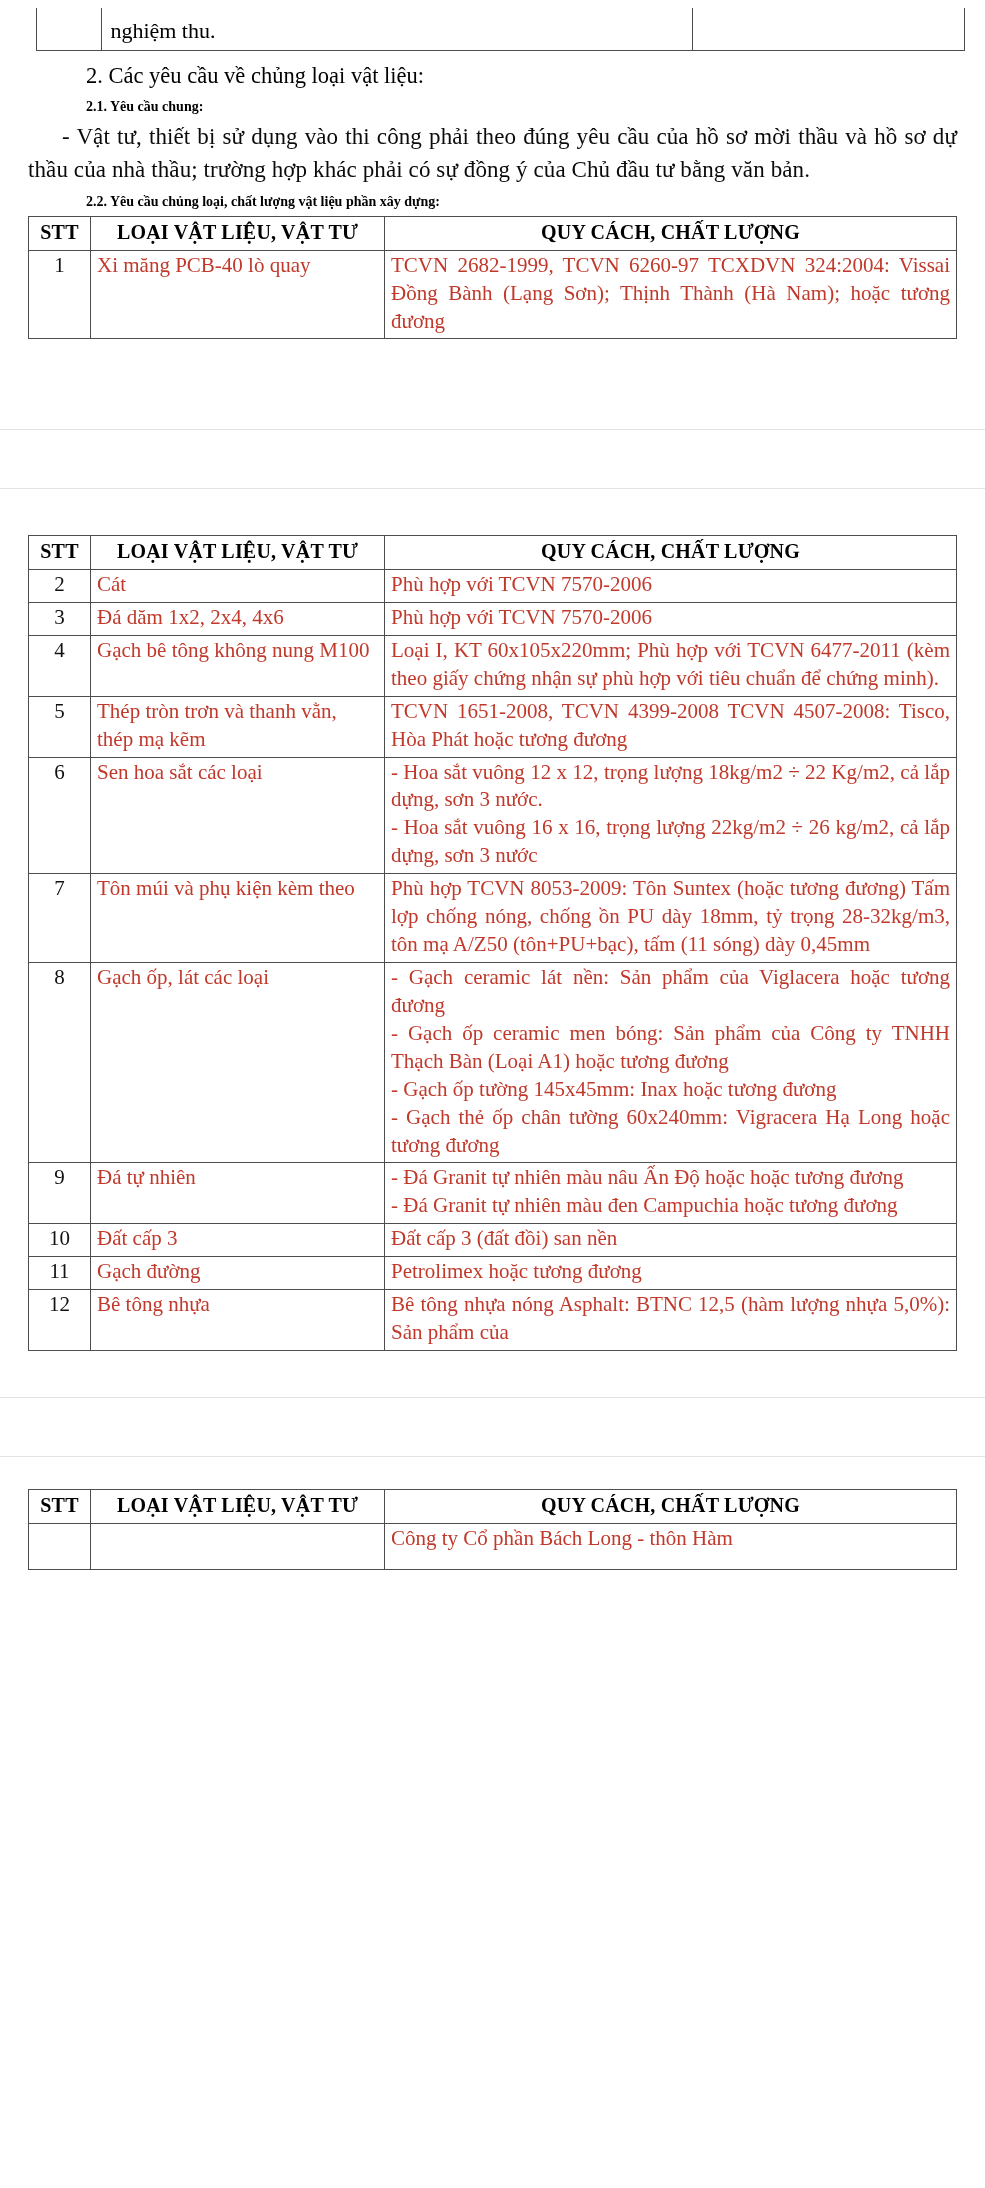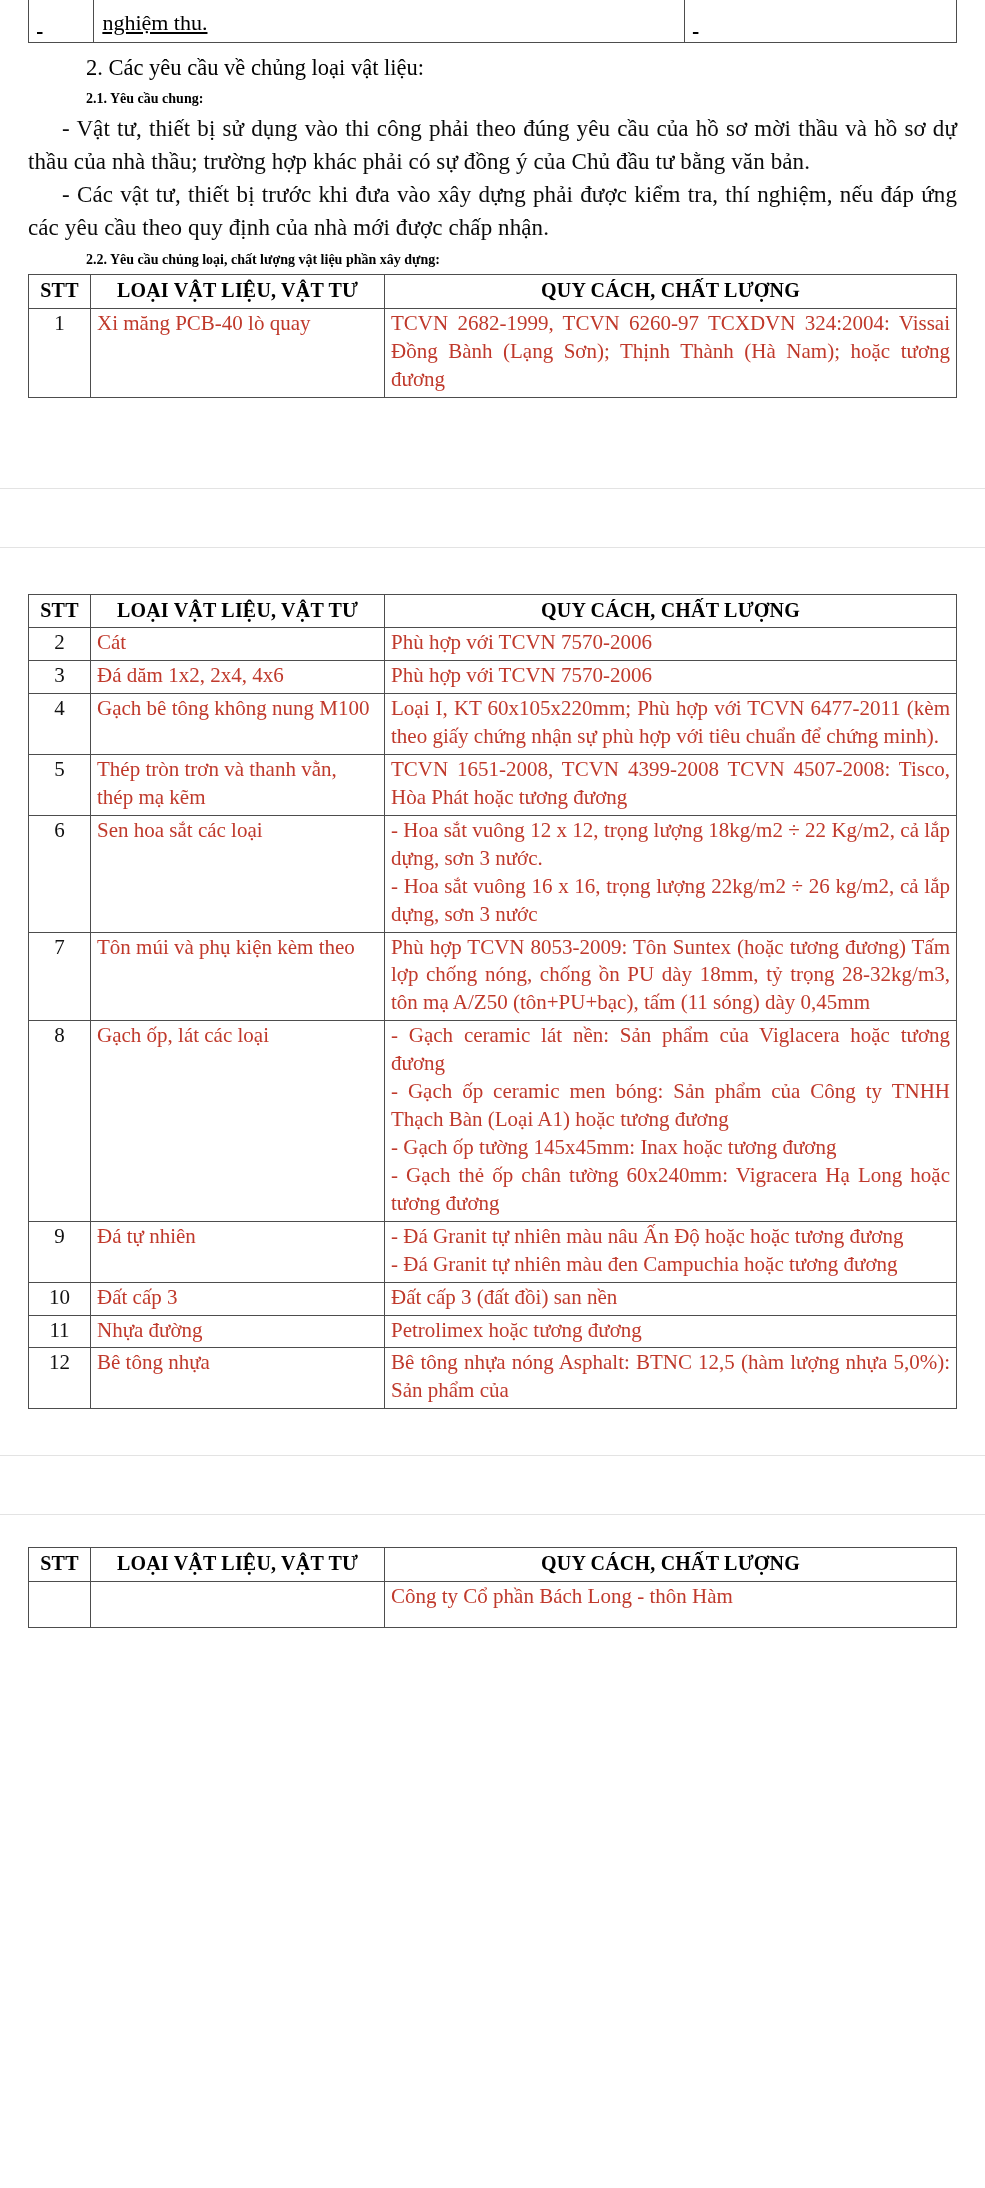--- a/index.html
+++ b/index.html
@@ -111,22 +111,21 @@
   td.spec.mid { vertical-align: middle; }
   td.name.top { vertical-align: top; }
   .col-stt { width: 62px; }
   .col-name { width: 294px; }
 
   
   .top-cut {
     border-collapse: collapse;
     width: 100%;
     table-layout: fixed;
-    margin: 0;
-    text-decoration: underline;
+    margin: 8px;
   }
   .top-cut td {
     border: 1px solid #4d4d4d;
     border-top: none;
     font-size: 22px;
     padding: 0 8px 4px 8px;
     line-height: 1.3;
     vertical-align: bottom;
     height: 34px;
   }
@@ -181,21 +180,20 @@
         </td>
         <td class="c3">&nbsp;</td>
       </tr>
     </tbody>
       </table>
 
     <div class="head-b">2. Các yêu cầu về chủng loại vật liệu:</div>
     <div class="head-bi">2.1. Yêu cầu chung:</div>
 
     <p class="para indent">- Vật tư, thiết bị sử dụng vào thi công phải theo đúng yêu cầu của hồ sơ mời thầu và hồ sơ dự thầu của nhà thầu;  trường hợp khác phải có sự đồng ý của Chủ đầu tư bằng văn bản.</p>
-    <p class="para indent">- Các vật tư, thiết bị trước khi đưa vào xây dựng phải được kiểm tra, thí nghiệm, nếu đáp ứng các yêu cầu theo quy định của nhà mới được chấp nhận.</p>
 
     <div class="head-bi wide">2.2. Yêu cầu chủng loại, chất lượng vật liệu phần xây dựng:</div>
 
     <table class="mt">
       <colgroup>
         <col class="col-stt">
           <col class="col-name">
           <col>
       </colgroup>
       <thead>
@@ -281,21 +279,21 @@
           <td class="spec" style="white-space:pre-line">- Đá Granit tự nhiên màu nâu Ấn Độ hoặc hoặc tương đương
 - Đá Granit tự nhiên màu đen Campuchia hoặc tương đương</td>
         </tr>
         <tr>
           <td class="stt dark">10</td>
           <td class="name">Đất cấp 3</td>
           <td class="spec mid">Đất cấp 3 (đất đồi) san nền</td>
         </tr>
         <tr>
           <td class="stt dark">11</td>
-          <td class="name">Nhựa đường</td>
+          <td class="name">Gạch đường</td>
           <td class="spec mid">Petrolimex hoặc tương đương</td>
         </tr>
         <tr>
           <td class="stt dark">12</td>
           <td class="name">Bê tông nhựa</td>
           <td class="spec">Bê tông nhựa nóng Asphalt: BTNC 12,5 (hàm lượng nhựa 5,0%): Sản phẩm của</td>
         </tr>
       </tbody>
     </table>
   </div>

